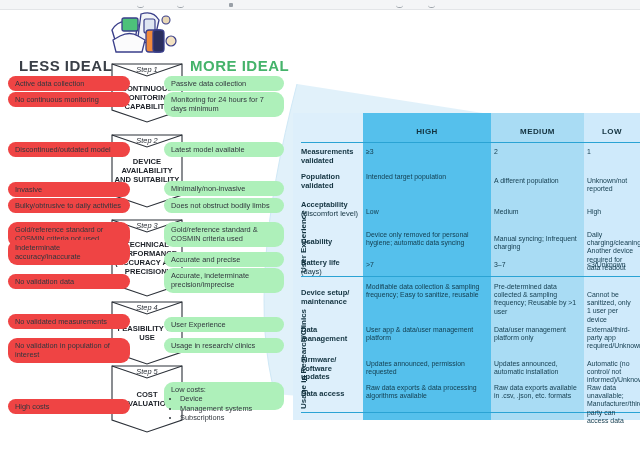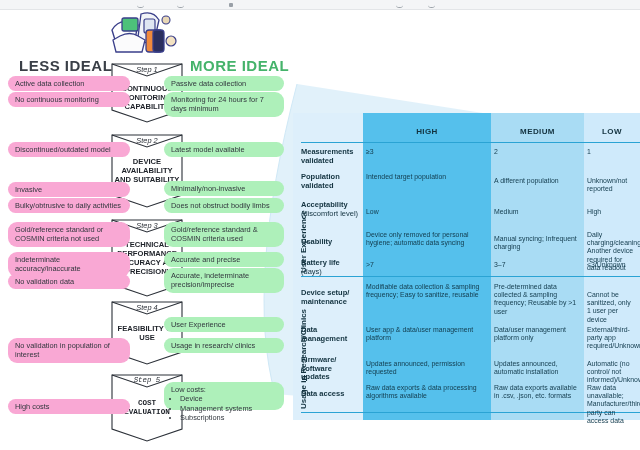--- a/index.html
+++ b/index.html
@@ -22,21 +22,21 @@
   .devicon{position:absolute;left:108px;top:8px;width:86px;height:46px;}
 
   
   .collabel{position:absolute;font-weight:bold;font-size:15px;letter-spacing:.5px;}
   .collabel.less{left:19px;top:57px;color:#3a3f47;}
   .collabel.more{left:190px;top:57px;color:#45b36b;}
 
   
   .pill{position:absolute;border-radius:9px;font-size:7.4px;line-height:9.4px;
         padding:3px 7px;box-sizing:border-box;color:#31363d;}
-  .pill.grey{background:#f9a8d4;}
+  .pill.grey{background:#ef4444;}
   .pill.green{background:#aef0ba;}
   .pill.left{left:8px;width:122px;}
   .pill.right{left:164px;width:120px;}
   .pill ul{margin:0;padding-left:9px;}
   .pill li{margin:0;}
 
   
   .chev{position:absolute;left:110px;width:74px;box-sizing:border-box;}
   .chev svg{position:absolute;left:0;top:0;}
   .chev .steplbl{position:absolute;left:0;top:3px;width:74px;text-align:center;
@@ -124,39 +124,40 @@
 
   <div class="chev" style="top:218px;height:80px;">
     <svg width="74" height="80" viewBox="0 0 74 80">
         <path d="M2 2 L72 2 L72 66 L37 78 L2 66 Z" fill="#fff" stroke="#2b3038" stroke-width="1.1"></path>
         <path d="M2 2 L37 14 L72 2" fill="none" stroke="#2b3038" stroke-width="1.1"></path>
       </svg>
     <div class="steplbl">Step 3</div>
     <div class="title" style="top:22px;">TECHNICAL PERFORMANCE (ACCURACY AND PRECISION)</div>
   </div>
   <div class="pill grey left" style="top:222px;">Gold/reference standard or COSMIN criteria not used</div>
-  <div class="pill grey left" style="top:252px;">Indeterminate accuracy/inaccurate</div>
+  <div class="pill grey left" style="top:240px;">Indeterminate accuracy/inaccurate</div>
   <div class="pill grey left" style="top:274px;">No validation data</div>
   <div class="pill green right" style="top:222px;">Gold/reference standard &amp; COSMIN criteria used</div>
   <div class="pill green right" style="top:252px;">Accurate and precise</div>
   <div class="pill green right" style="top:268px;">Accurate, indeterminate precision/imprecise</div>
 
   <div class="chev" style="top:300px;height:66px;">
     <svg width="74" height="66" viewBox="0 0 74 66">
         <path d="M2 2 L72 2 L72 52 L37 64 L2 52 Z" fill="#fff" stroke="#2b3038" stroke-width="1.1"></path>
         <path d="M2 2 L37 14 L72 2" fill="none" stroke="#2b3038" stroke-width="1.1"></path>
       </svg>
     <div class="steplbl">Step 4</div>
     <div class="title" style="top:24px;">FEASIBILITY OF USE</div>
   </div>
+  <div class="pill grey left" style="top:314px;">No validated measurements</div>
   <div class="pill grey left" style="top:338px;">No validation in population of interest</div>
   <div class="pill green right" style="top:317px;">User Experience</div>
   <div class="pill green right" style="top:338px;">Usage in research/ clinics</div>
 
-  <div class="chev" style="top:373px;height:70px;font-family:Liberation Mono, monospace;">
+  <div class="chev" style="top:364px;height:70px;">
     <svg width="74" height="70" viewBox="0 0 74 70">
         <path d="M2 2 L72 2 L72 56 L37 68 L2 56 Z" fill="#fff" stroke="#2b3038" stroke-width="1.1"></path>
         <path d="M2 2 L37 14 L72 2" fill="none" stroke="#2b3038" stroke-width="1.1"></path>
       </svg>
     <div class="steplbl">Step 5</div>
     <div class="title" style="top:26px;">COST EVALUATION</div>
   </div>
   <div class="pill grey left" style="top:399px;">High costs</div>
   <div class="pill green right" style="top:382px;height:28px;">
     <div>Low costs:</div>

